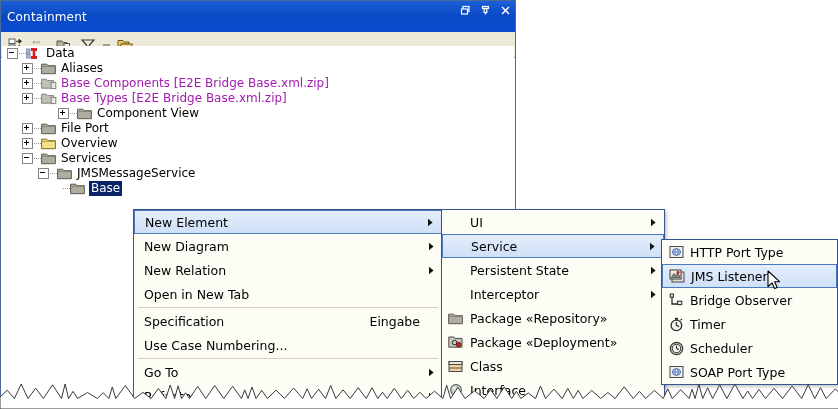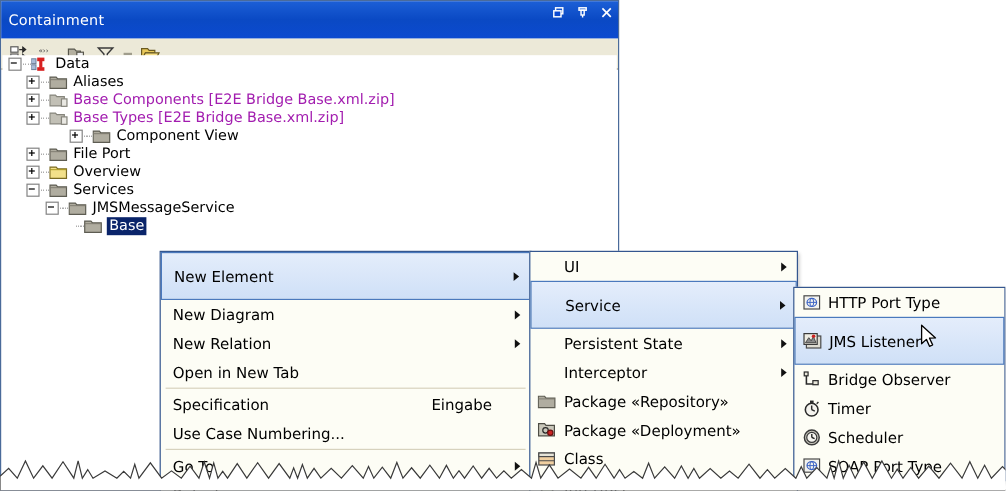--- a/index.html
+++ b/index.html
@@ -36,25 +36,25 @@
   .folder{width:16px;height:13px;flex:0 0 auto;margin-right:3px;position:relative;}
   .lbl{padding:0 1px;}
   .lbl.dim{color:#a21caf;}
   .lbl.sel{background:#0a246a;color:#fff;padding:0 2px;}
 
   
   .menu{position:absolute;background:#fdfdf5;border:1px solid #34568f;box-sizing:border-box;
         box-shadow:2px 2px 3px rgba(0,0,0,.22);}
   .mrow{height:24px;display:flex;align-items:center;position:relative;padding:0 6px 0 0;cursor:default;}
   .mrow.hl{background:linear-gradient(to bottom,#e4edfb,#cfe0f7);border:1px solid #4a79bd;
-           height:40px;box-sizing:border-box;}
+           height:24px;box-sizing:border-box;}
   .micon{width:20px;height:18px;flex:0 0 auto;margin-left:4px;margin-right:4px;
          display:flex;align-items:center;justify-content:center;}
   .mtext{flex:1 1 auto;font-size:12.5px;white-space:nowrap;}
-  .maccel{font-size:12.5px;color:#000;margin-right:16px;white-space:nowrap;}
+  .maccel{font-size:12.5px;color:#000;margin-right:6px;white-space:nowrap;}
   .marrow{width:10px;flex:0 0 auto;display:flex;align-items:center;justify-content:center;}
   .marrow svg{display:block;}
   .msep{height:1px;background:#d7d2bd;margin:1px 4px;}
 
   #menu1{left:133px;top:209px;width:310px;}
   #menu1 .mrow{padding-left:10px;}
   #menu2{left:441px;top:209px;width:224px;}
   #menu3{left:661px;top:239px;width:177px;}
 
   

